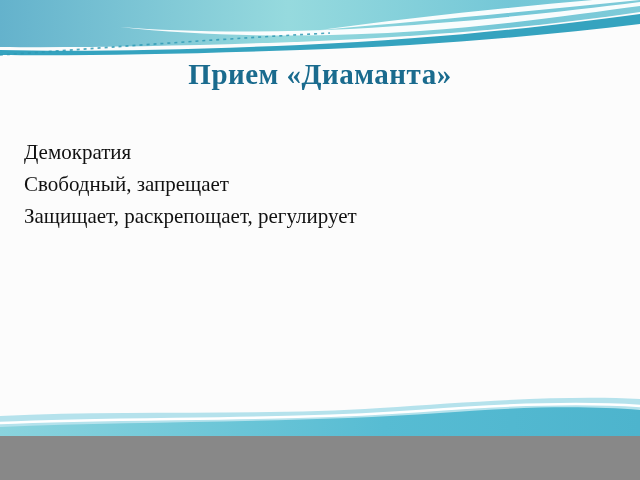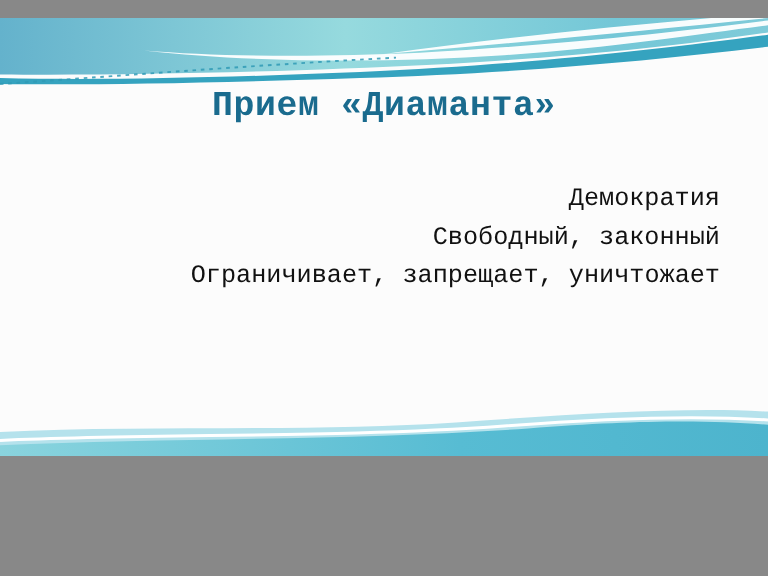--- a/index.html
+++ b/index.html
@@ -1,37 +1,37 @@
 <!DOCTYPE html>
 <html style="--background: #fcfcfc; --title: #1a6b8e; --body: #111111; --wave-teal-left: #64b2cc; --wave-teal-mid: #96dade; --wave-teal-right: #74c7d7; --wave-accent-dark: #35a3bf; --wave-dashed-line: #2f9ab5; --bottom-wave-light: #b5e2ec; --bottom-wave-teal: #57bcd3; --bottom-wave-teal-light: #8ad4de;"><head>
 <meta charset="utf-8">
 <style>
   html,body{margin:0;padding:0;background:#888;}
   .slide{
     position:relative;
-    width:640px;height:365px;
-    margin:15px auto;
+    width:640px;height:436px;
+    margin:0 auto;
     overflow:hidden;
     background:var(--background,#fcfcfc);
-    font-family:Liberation Mono, monospace;
+    font-family:Liberation Serif, serif;
   }
   .top-deco{position:absolute;top:0;left:0;width:640px;height:80px;display:block;}
   .bottom-deco{position:absolute;bottom:0;left:0;width:640px;height:60px;display:block;}
   .slide-title{
     position:absolute;top:56px;left:0;width:640px;
     margin:0;
     text-align:center;
     font-size:29px;line-height:36px;
     font-weight:bold;
     letter-spacing:0.5px;
     color:var(--title,#1a6b8e);
   }
   .slide-body{
-    position:absolute;top:140px;left:40px;width:560px;
-    text-align:right;
+    position:absolute;top:140px;left:24px;width:560px;
+    text-align:left;
     color:var(--body,#111111);
   }
   .slide-body p{
     margin:0 0 8px 0;
     font-size:21px;line-height:24px;
   }
 </style>
 </head>
 <body>
 
@@ -53,22 +53,22 @@
 
     <path d="M640,0 C540,10 440,20 320,30 C420,16 530,5 640,-4 Z M640,2 C560,12 470,22 350,29 C260,33 180,32 120,27 C210,37 320,38 420,31 C510,25 585,13 640,6 Z" fill="#ffffff" fill-rule="evenodd" opacity="0.95"></path>
 
     <path d="M0,55 C90,49 200,40 330,33" fill="none" stroke="#2f9ab5" stroke-width="1.6" stroke-dasharray="3,4" opacity="0.85"></path>
   </svg>
 
   <h1 class="slide-title">Прием «Диаманта»</h1>
 
   <div class="slide-body">
     <p>Демократия</p>
-    <p>Свободный, законный</p>
-    <p>Ограничивает, запрещает, уничтожает</p>
+    <p>Свободный, запрещает</p>
+    <p>Защищает, раскрепощает, регулирует</p>
   </div>
 
   <svg class="bottom-deco" viewBox="0 0 640 60" preserveAspectRatio="none" aria-hidden="true">
     <defs>
       <linearGradient id="botGrad" x1="0" y1="0" x2="1" y2="0">
         <stop offset="0" style="stop-color:#8ad4de"></stop>
         <stop offset="0.6" style="stop-color:#57bcd3"></stop>
         <stop offset="1" style="stop-color:#4db4cd"></stop>
       </linearGradient>
     </defs>

